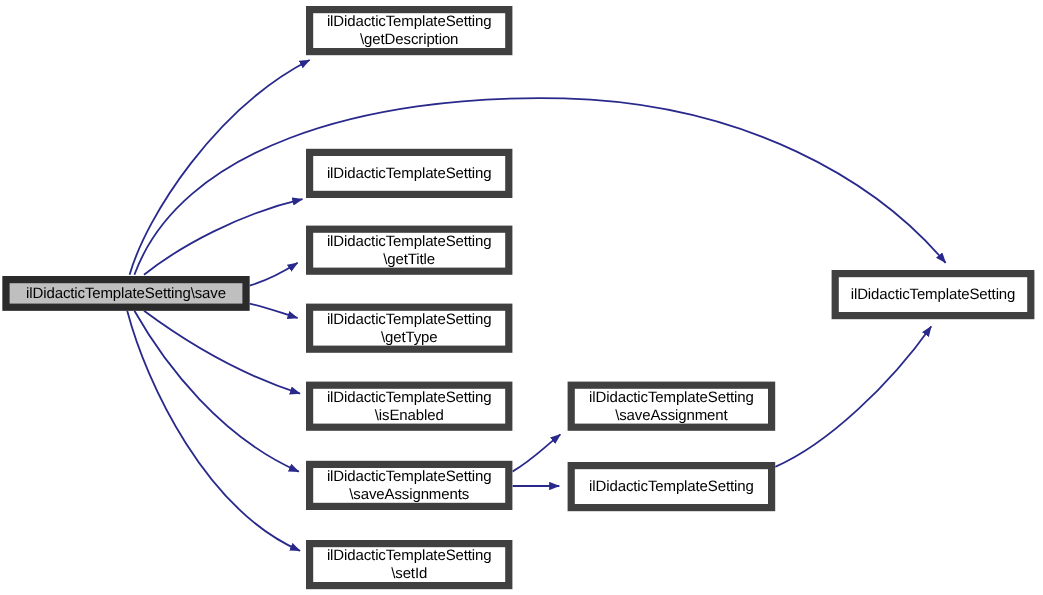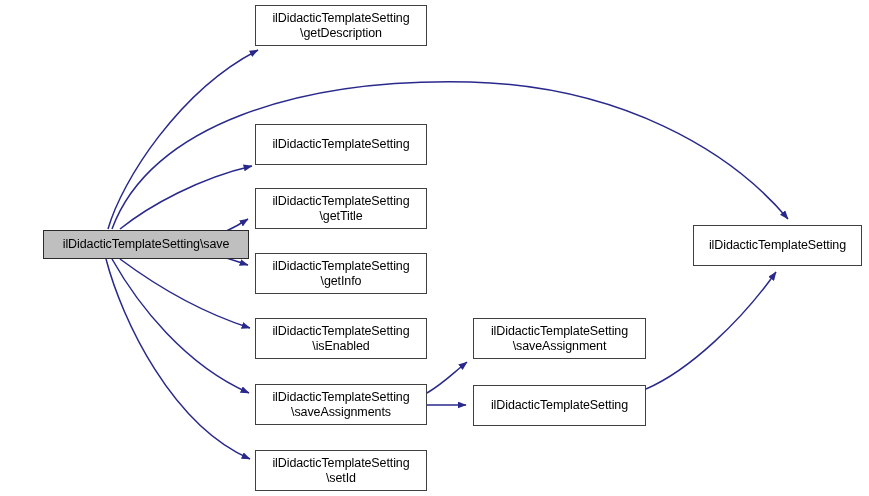--- a/index.html
+++ b/index.html
@@ -23,37 +23,36 @@
   #edge-layer {
     position: absolute;
     left: 0;
     top: 0;
     width: 869px;
     height: 496px;
   }
   .node {
     position: absolute;
     box-sizing: border-box;
-    border: 1px solid #404040;
+    border: 6px solid #404040;
     background: #ffffff;
     color: #000000;
     font-size: 12.5px;
     line-height: 15px;
     text-align: center;
     display: flex;
     flex-direction: column;
     align-items: center;
     justify-content: center;
     white-space: pre-line;
     letter-spacing: -0.1px;
   }
   .node.root {
     background: #bfbfbf;
     border-color: #2b2b2b;
-    margin-left: 41px;
   }
   .node-label {
     display: block;
     width: 100%;
   }
 </style>
 </head>
 <body>
 
 <div id="graph-root">
@@ -92,21 +91,21 @@
     <span class="node-label">ilDidacticTemplateSetting</span>
   </div>
 
   <div class="node" style="left:255px; top:188px; width:172px; height:41px;">
     <span class="node-label">ilDidacticTemplateSetting</span>
     <span class="node-label">\getTitle</span>
   </div>
 
   <div class="node" style="left:255px; top:253px; width:172px; height:41px;">
     <span class="node-label">ilDidacticTemplateSetting</span>
-    <span class="node-label">\getInfo</span>
+    <span class="node-label">\getType</span>
   </div>
 
   <div class="node" style="left:255px; top:318px; width:172px; height:41px;">
     <span class="node-label">ilDidacticTemplateSetting</span>
     <span class="node-label">\isEnabled</span>
   </div>
 
   <div class="node" style="left:255px; top:384px; width:172px; height:41px;">
     <span class="node-label">ilDidacticTemplateSetting</span>
     <span class="node-label">\saveAssignments</span>

